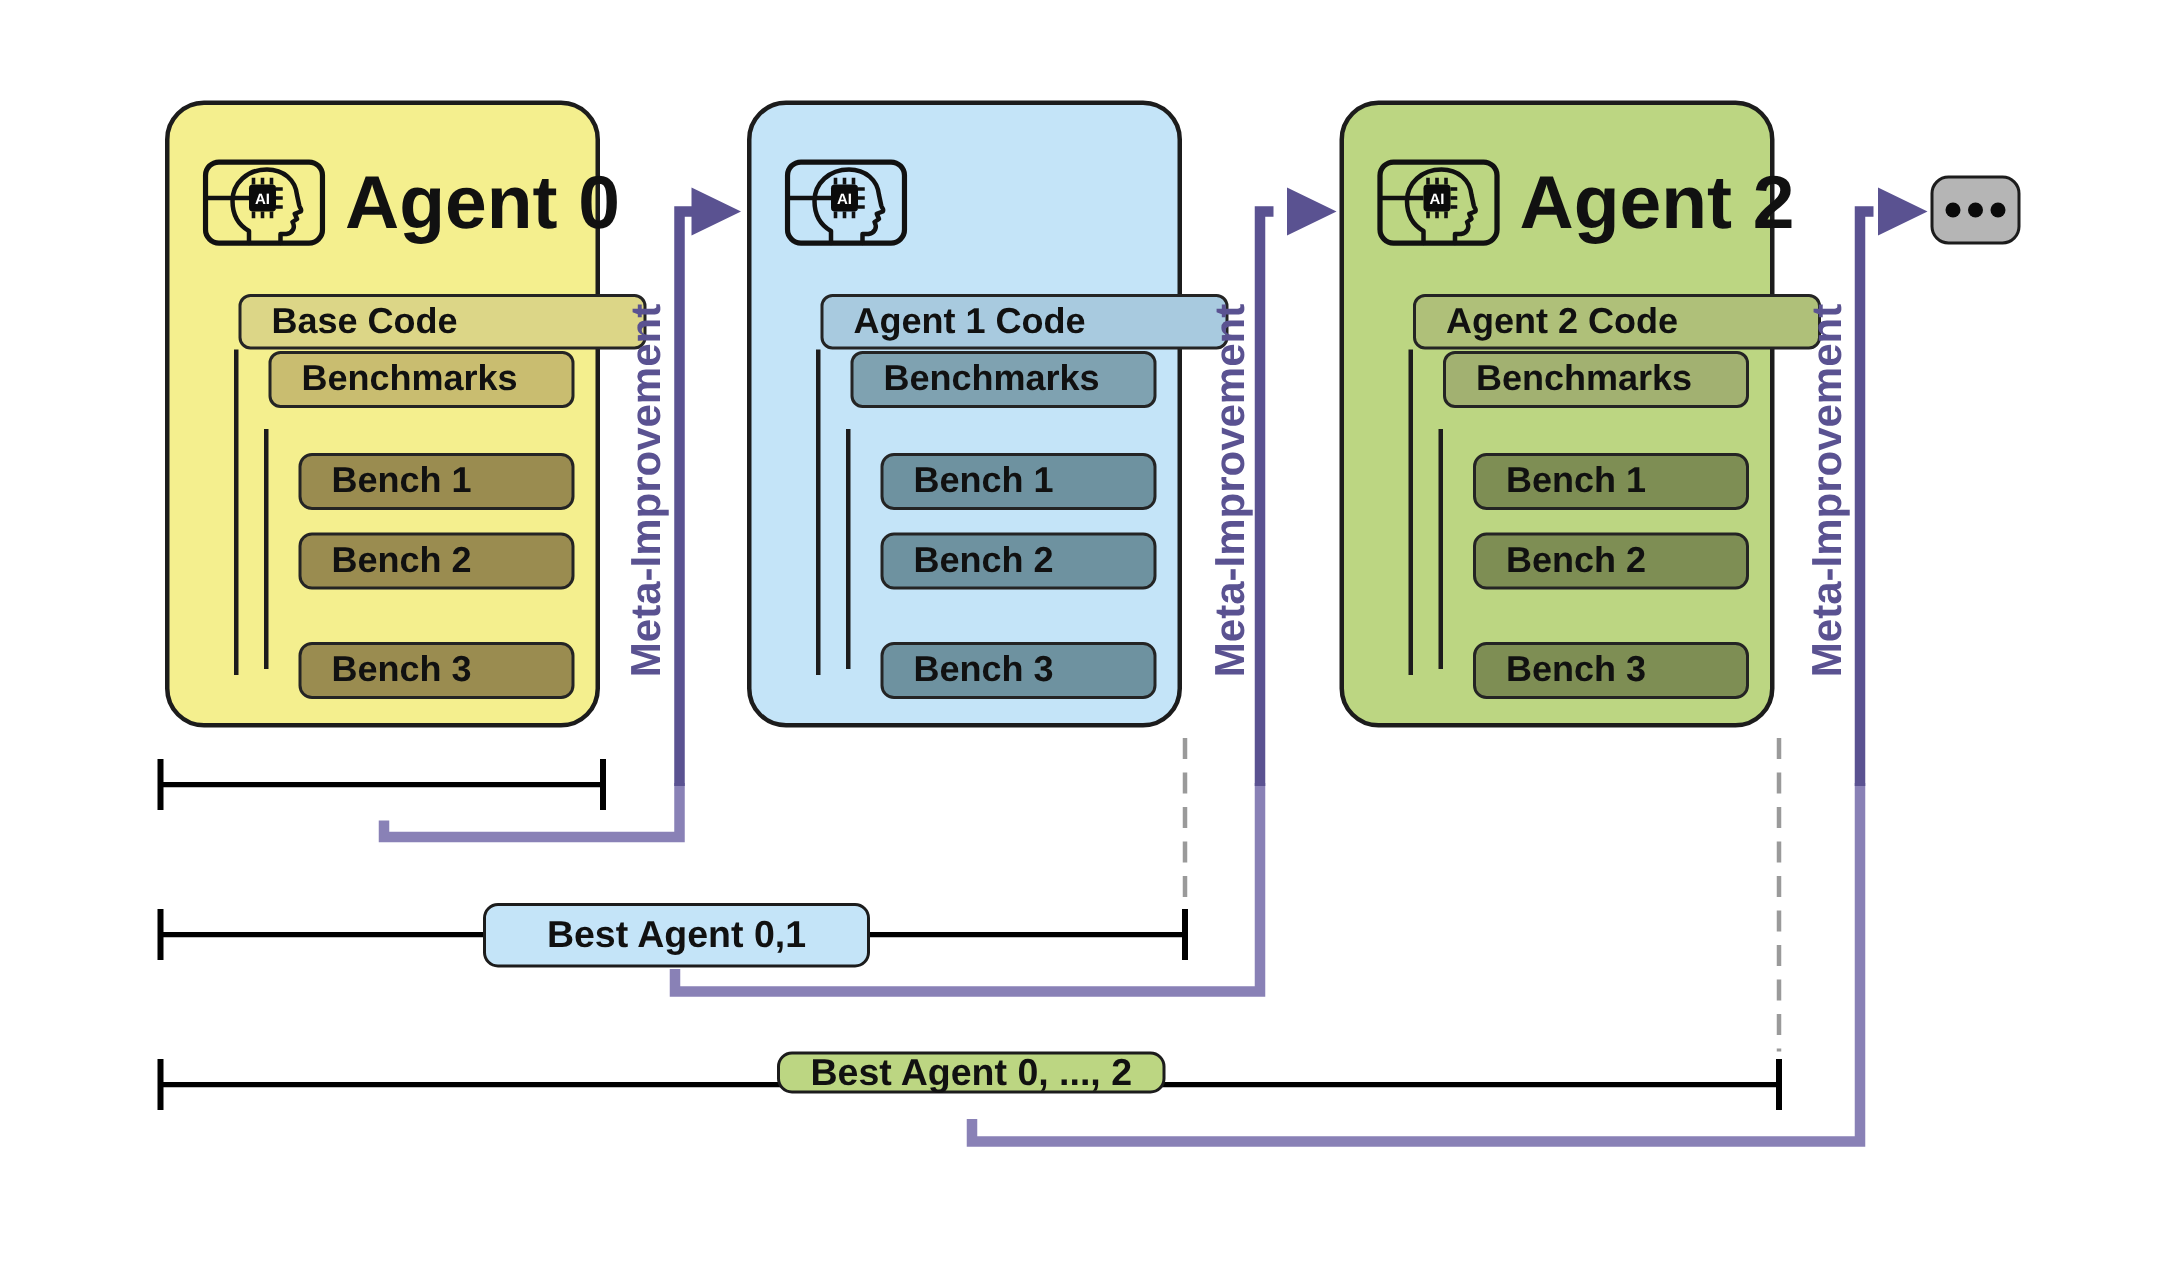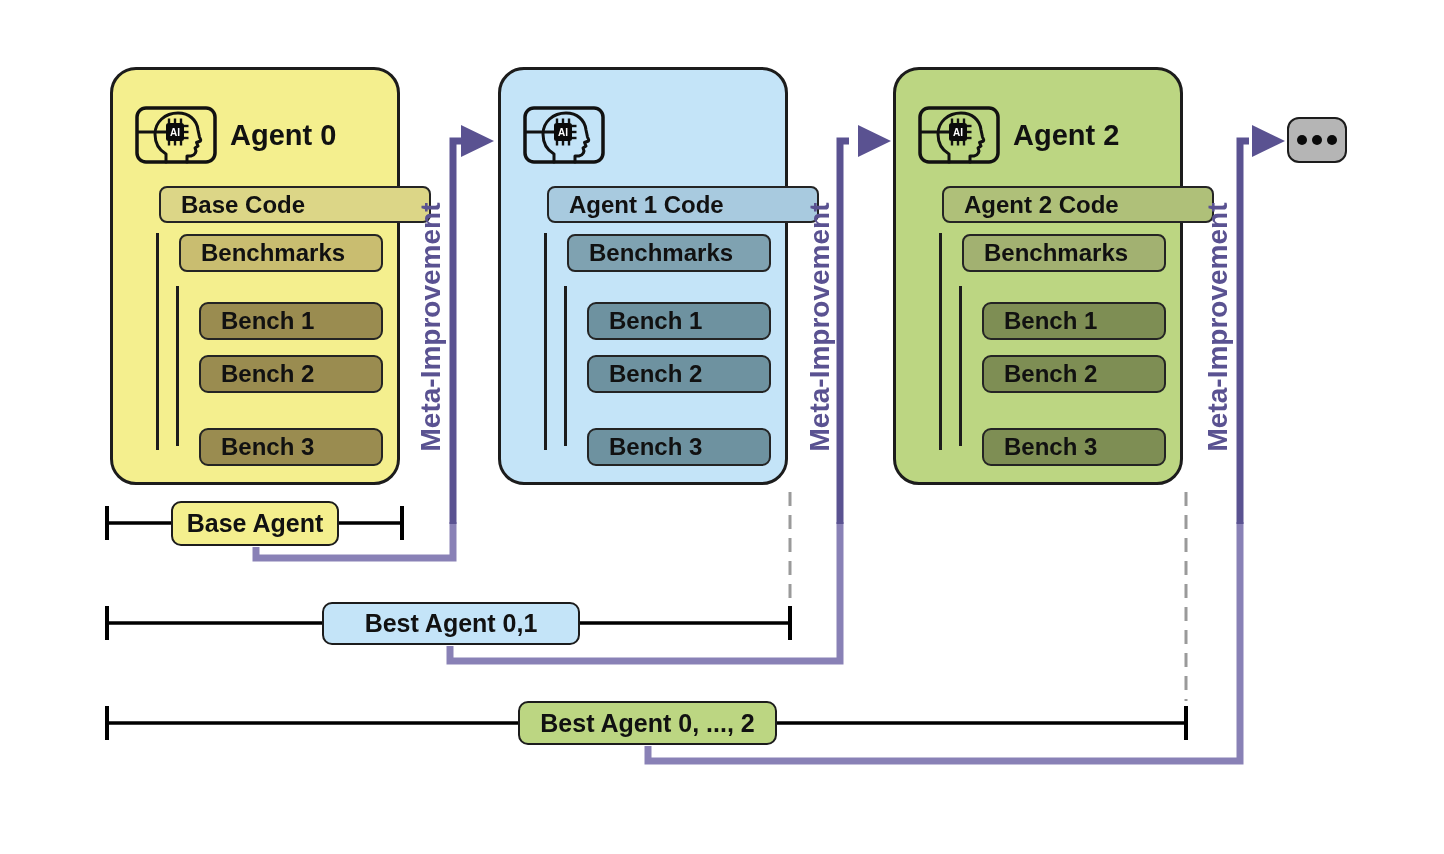--- a/index.html
+++ b/index.html
@@ -9,48 +9,48 @@
   }
   #overlay{position:absolute;left:0;top:0;width:1444px;height:854px;}
 
   
   .card{
     position:absolute;top:67px;width:290px;height:418px;box-sizing:border-box;
     background:var(--bg);border:3px solid #1c1c1c;border-radius:26px;
   }
   .card-head{position:absolute;left:22px;top:36px;height:58px;display:flex;align-items:center;}
   .icon-box{width:82px;height:58px;flex:0 0 auto;}
-  .card-title{margin-left:13px;font-size:29px;line-height:58px;white-space:nowrap;}
+  .card-title{margin-left:13px;font-size:50px;line-height:58px;white-space:nowrap;}
 
   .inner-box{
     position:absolute;box-sizing:border-box;border:2px solid #242424;border-radius:8px;
     font-size:24px;display:flex;align-items:center;padding-left:20px;white-space:nowrap;
   }
-  .code-box{left:46px;top:116px;width:272px;height:37px;background:var(--code);}
+  .code-box{left:46px;top:126px;width:272px;height:37px;background:var(--code);}
   .bm-box{left:66px;top:164px;width:204px;height:38px;background:var(--bm);}
   .bench-box{left:86px;width:184px;height:38px;background:var(--bench);border-radius:9px;}
   .bench-1{top:232px;} .bench-2{top:285px;} .bench-3{top:338px;margin-top:20px;}
   .tree-line{position:absolute;width:3px;background:#1c1c1c;}
   .tree-1{left:43px;top:163px;height:217px;}
   .tree-2{left:63px;top:216px;height:160px;}
 
   
   .meta-label{
     position:absolute;width:300px;height:34px;line-height:34px;text-align:center;
     transform:rotate(-90deg);font-size:28px;color:var(--purple);white-space:nowrap;
   }
 
   
   .tl-box{
     position:absolute;box-sizing:border-box;border:2.5px solid #1c1c1c;border-radius:10px;
     display:flex;align-items:center;justify-content:center;font-size:25px;white-space:nowrap;
   }
   .tl-1{left:171px;top:501px;width:168px;height:45px;}
   .tl-2{left:322px;top:602px;width:258px;height:43px;}
-  .tl-3{left:518px;top:701px;width:259px;height:44px;}
+  .tl-3{left:518px;top:701px;width:259px;height:28px;}
 
   
   .dots-box{
     position:absolute;left:1287px;top:117px;width:60px;height:46px;box-sizing:border-box;
     background:var(--dotsbg);border:2.5px solid #1c1c1c;border-radius:12px;
     display:flex;align-items:center;justify-content:center;gap:5px;
   }
   .dot{width:10px;height:10px;border-radius:50%;background:#0a0a0a;}
 </style>
 </head>
@@ -195,16 +195,15 @@
   <div class="dots-box">
     <span class="dot"></span>
     <span class="dot"></span>
     <span class="dot"></span>
   </div>
 
   <div class="meta-label" style="left:281px;top:310px">Meta-Improvement</div>
   <div class="meta-label" style="left:670px;top:310px">Meta-Improvement</div>
   <div class="meta-label" style="left:1068px;top:310px">Meta-Improvement</div>
 
-  <div class="tl-box tl-1" style="background: rgb(244, 239, 142);">Base Agent</div>
   <div class="tl-box tl-2" style="background: rgb(196, 228, 248);">Best Agent 0,1</div>
   <div class="tl-box tl-3" style="background: rgb(188, 214, 130);">Best Agent 0, ..., 2</div>
 </div>
 
 </body></html>

